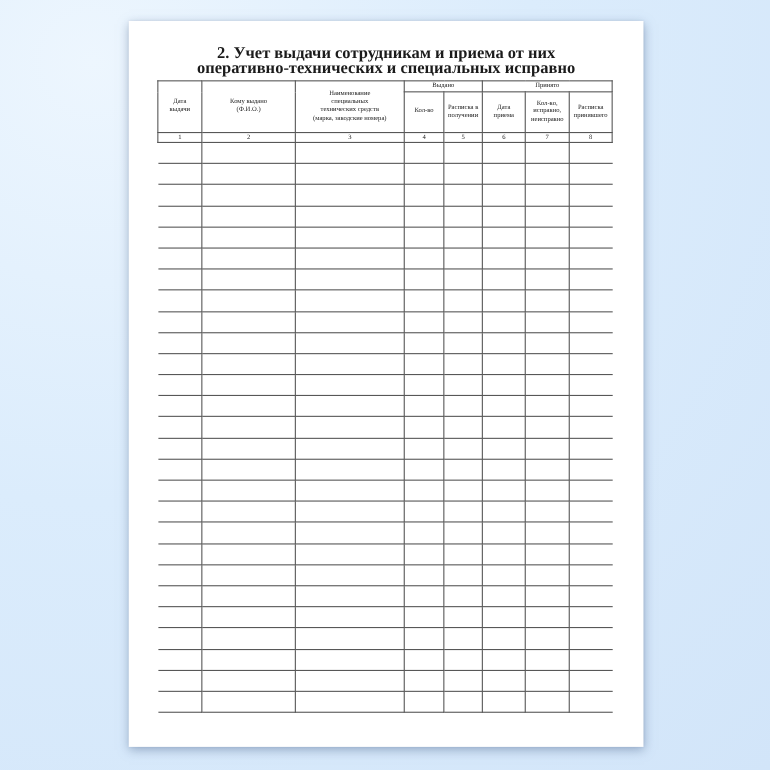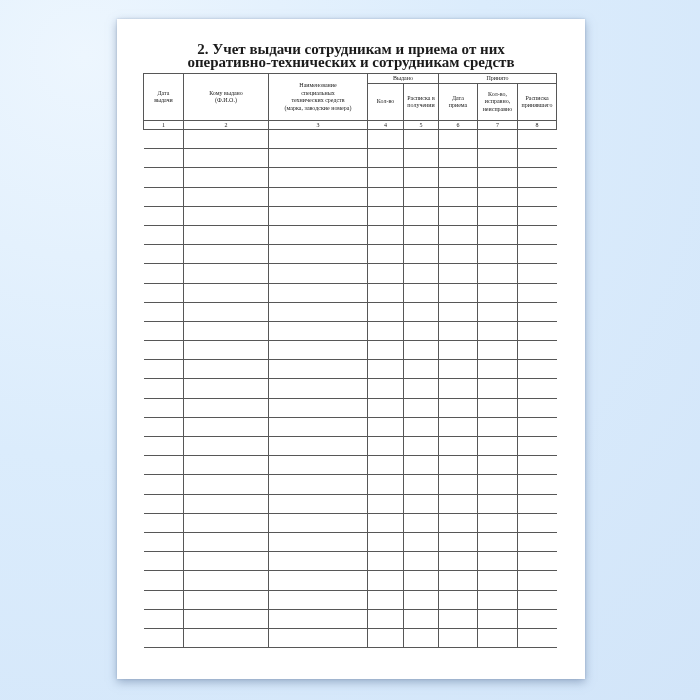--- a/index.html
+++ b/index.html
@@ -36,21 +36,21 @@
   tbody td:first-child { border-left: none; }
   tbody td:last-child { border-right: none; }
 </style>
 </head>
 <body>
 
 <div class="paper">
 
   <div class="doc-title">
     <div>2. Учет выдачи сотрудникам и приема от них</div>
-    <div>оперативно-технических и сотрудникам средств</div>
+    <div>оперативно-технических и специальных исправно</div>
   </div>
 
   <table class="reg">
     <colgroup>
       <col style="width:40px">
       <col style="width:85px">
       <col style="width:99px">
       <col style="width:36px">
       <col style="width:35px">
       <col style="width:39px">

